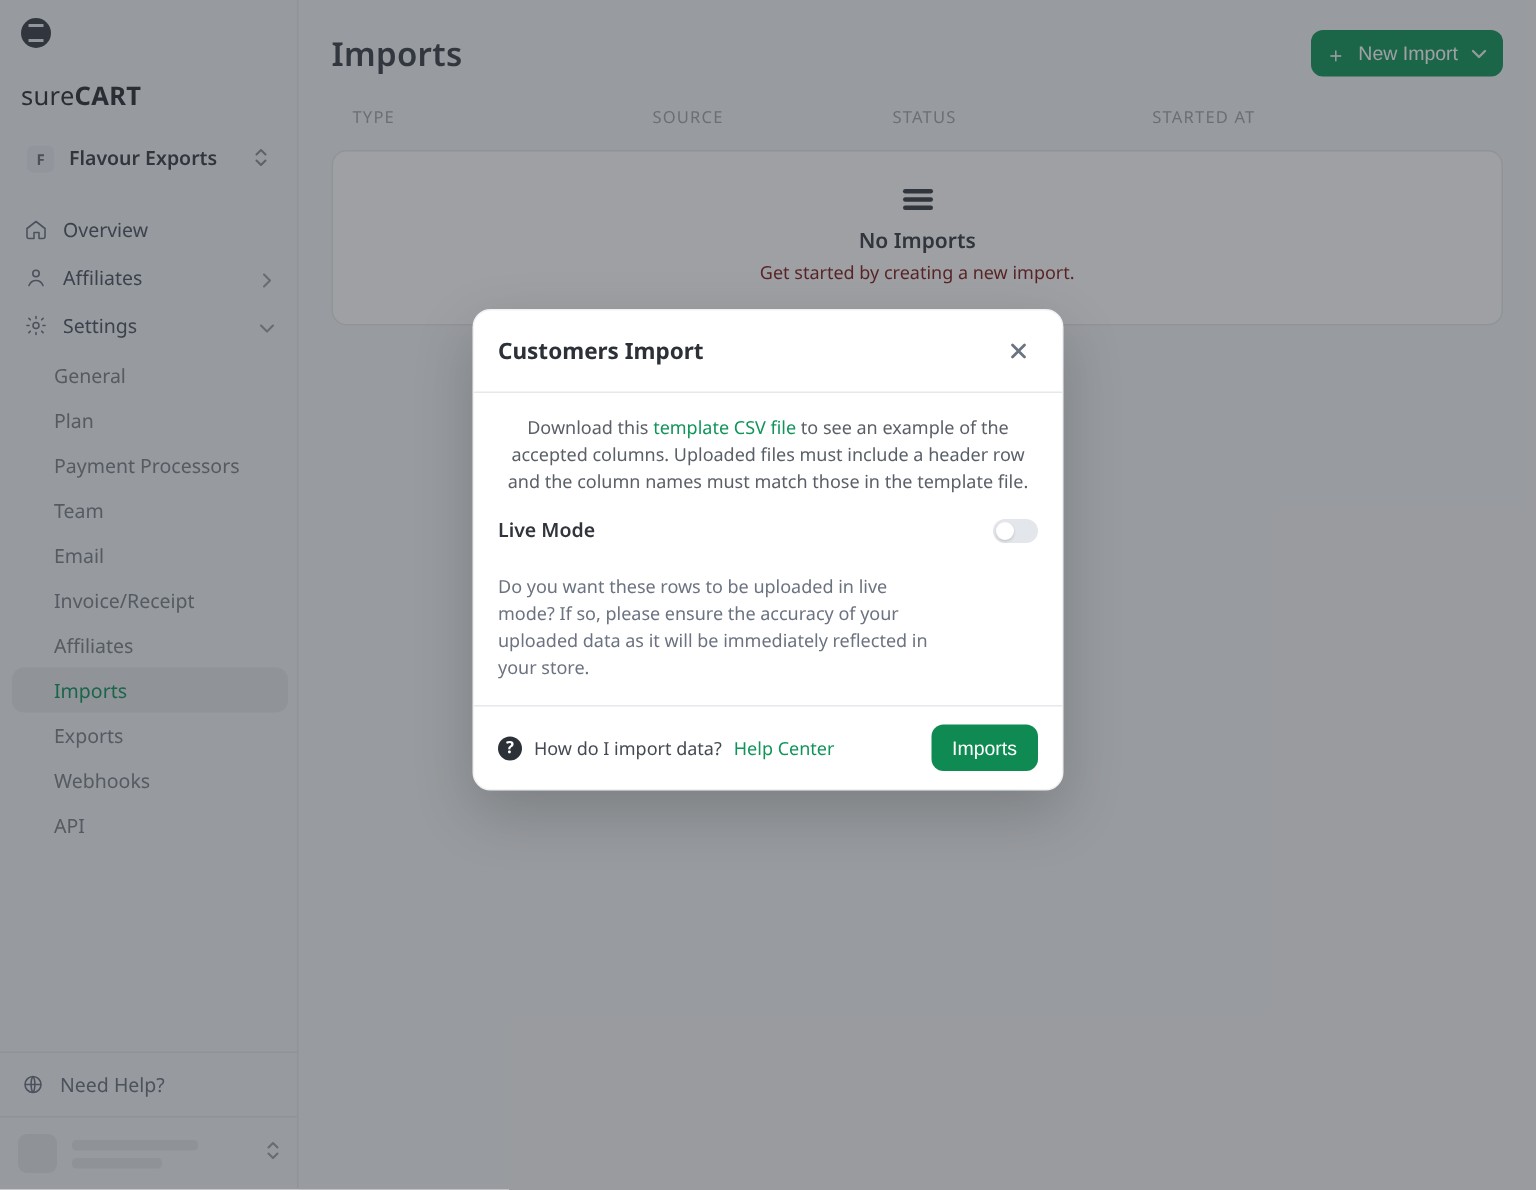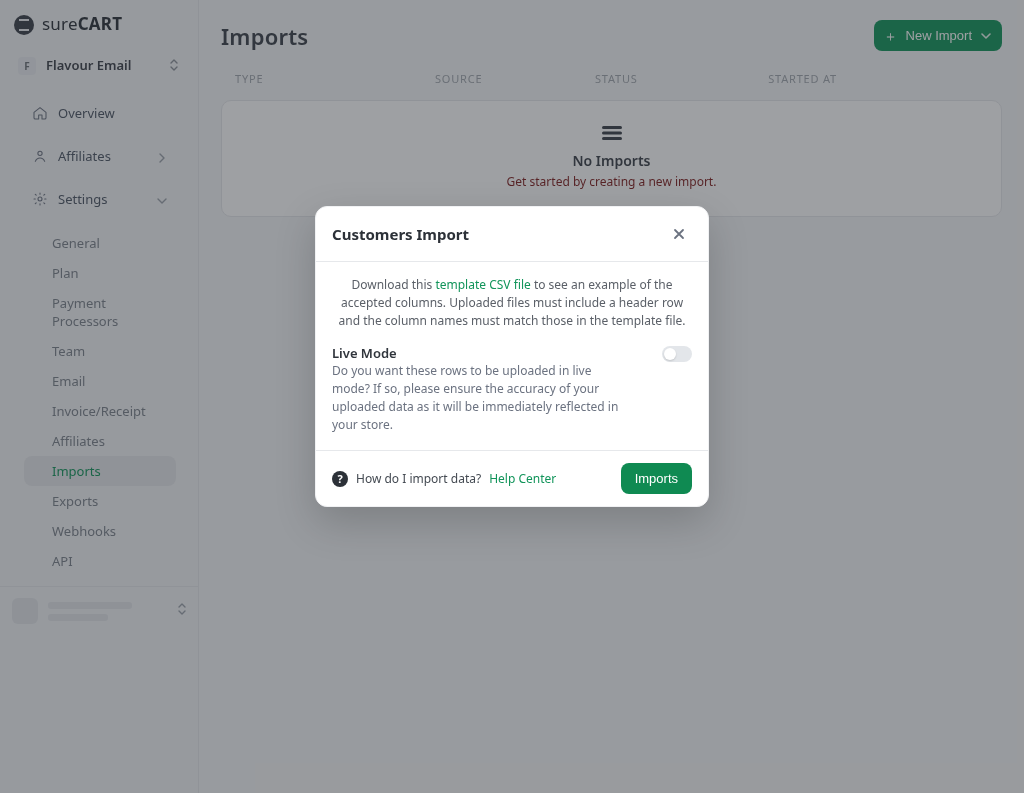--- a/index.html
+++ b/index.html
@@ -35,22 +35,23 @@
 
   
   .sidebar{
     width:198px;
     background:var(--sidebar);
     border-right:1px solid var(--line);
     display:flex;flex-direction:column;
     position:relative;
   }
   .brand{
-    display:flex;align-items:flex-end;gap:8px;
+    display:flex;align-items:flex-start;gap:20px;
     padding:12px 14px 8px 14px;
+    flex-direction:column;
   }
   .brand-logo{
     width:20px;height:20px;border-radius:50%;
     background:#3a3f47;display:flex;align-items:center;justify-content:center;
   }
   .brand-logo span{
     display:block;width:10px;height:8px;border:2px solid #eaecef;border-left:none;border-right:none;
   }
   .brand-text{
     font-size:17px;color:#2b3037;letter-spacing:.2px;
@@ -70,22 +71,22 @@
   }
   .org-right{display:flex;flex-direction:column;line-height:1.2;}
   .org-name{font-size:13px;color:#3a3f47;font-weight:600;}
   .org-caret{
     position:absolute;right:8px;top:50%;transform:translateY(-50%);
     color:#8b9199;
   }
 
   .nav{
     margin-top:6px;
-    display:flex;flex-direction:column;gap:11px;
-    padding:4px 22px;
+    display:flex;flex-direction:column;gap:0px;
+    padding:4px 6px;
   }
   .nav-item{
     display:flex;align-items:center;gap:10px;
     padding:7px 10px;border-radius:8px;
     color:#4b5563;font-size:13px;cursor:pointer;
     position:relative;
   }
   .nav-item .chev{position:absolute;right:8px;color:#9aa1a9;}
   .nav-icon{width:16px;height:16px;color:#6b7280;display:inline-flex;align-items:center;justify-content:center;}
   .sub{
@@ -179,21 +180,21 @@
   .dz-text{font-size:12px;color:#5b6068;}
   .file-chip{
     margin-top:4px;border:1.5px solid var(--orange);color:#11945a;background:#fff;border-radius:8px;padding:6px 26px;font-size:12px;
     cursor:pointer;
   }
 
   .live{
     margin-top:14px;display:flex;gap:10px;align-items:flex-start;justify-content:space-between;
   }
   .live-left{max-width:300px;}
-  .live-title{font-size:13px;color:#30353c;font-weight:600;margin-bottom:0;}
+  .live-title{font-size:13px;color:#30353c;font-weight:600;margin-bottom:20px;}
   .live-desc{font-size:12px;color:#6b7280;line-height:1.5;}
   .toggle{
     width:30px;height:16px;border-radius:999px;background:#e3e6ea;position:relative;cursor:pointer;flex:none;margin-top:2px;
   }
   .toggle .dot{width:12px;height:12px;background:#fff;border-radius:50%;position:absolute;top:2px;left:2px;box-shadow:0 1px 2px rgba(0,0,0,.15);}
 
   .modal-foot{
     border-top:1px solid var(--line);
     display:flex;align-items:center;justify-content:space-between;
     padding:12px 16px;
@@ -221,21 +222,21 @@
           <span></span>
         </span>
       <span class="brand-text">
         <span>sure</span><span class="bold">CART</span>
       </span>
     </div>
 
     <div class="org-switcher">
       <span class="org-badge">F</span>
       <div class="org-right">
-        <span class="org-name">Flavour Email</span>
+        <span class="org-name">Flavour Exports</span>
       </div>
       <span class="org-caret">
         <svg width="12" height="14" viewBox="0 0 12 14" fill="none">
             <path d="M3 5l3-3 3 3M3 9l3 3 3-3" stroke="currentColor" stroke-width="1.4" stroke-linecap="round" stroke-linejoin="round"></path>
           </svg>
       </span>
     </div>
 
     <nav class="nav">
       <div class="nav-item">
@@ -305,20 +306,29 @@
           </div>
         <div class="sub-item">
             <span>Webhooks</span>
           </div>
         <div class="sub-item">
             <span>API</span>
           </div>
       </div>
     </nav>
 
+    <div class="help-footer">
+      <span class="nav-icon">
+        <svg width="16" height="16" viewBox="0 0 24 24" fill="none">
+            <circle cx="12" cy="12" r="8" stroke="currentColor" stroke-width="1.6"></circle>
+            <path d="M4 12h16M12 4c2.5 2.5 2.5 13 0 16M12 4c-2.5 2.5-2.5 13 0 16" stroke="currentColor" stroke-width="1.6"></path>
+          </svg>
+      </span>
+      <span>Need Help?</span>
+    </div>
     <div class="user-footer">
       <span class="avatar"></span>
       <div>
         <div class="user-name"></div>
         <div class="user-sub"></div>
       </div>
       <span class="user-caret">
         <svg width="12" height="14" viewBox="0 0 12 14" fill="none">
             <path d="M3 5l3-3 3 3M3 9l3 3 3-3" stroke="currentColor" stroke-width="1.4" stroke-linecap="round" stroke-linejoin="round"></path>
           </svg>

